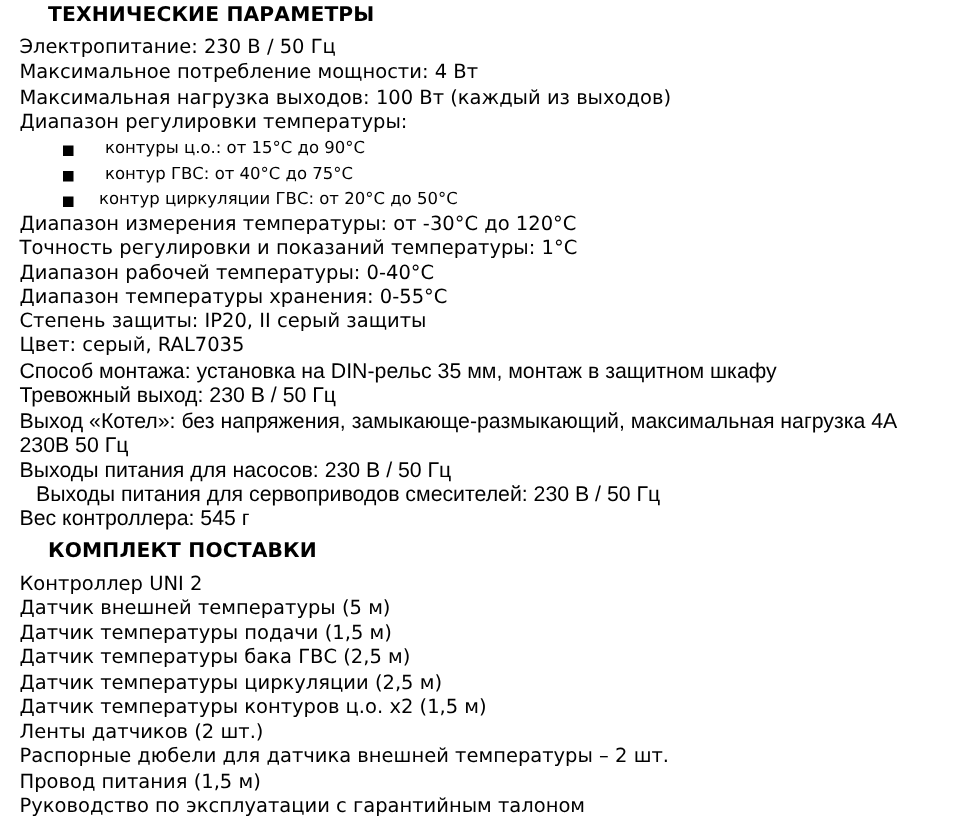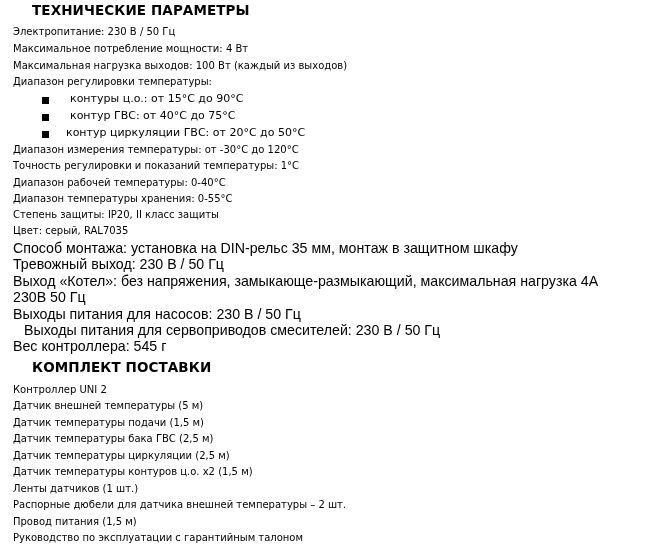--- a/index.html
+++ b/index.html
@@ -20,21 +20,21 @@
       left: 32px;
       font-family: "DejaVu Sans", sans-serif;
       font-weight: bold;
       font-size: 13.5px;
       letter-spacing: 0.1px;
       white-space: nowrap;
     }
     .line {
       position: absolute;
       left: 13px;
-      font-size: 10px;
+      font-size: 13px;
       line-height: 16px;
       white-space: nowrap;
       font-family: "DejaVu Sans", sans-serif;
     }
     .line.narrow {
       font-family: "Liberation Sans", sans-serif;
       font-size: 14.2px;
     }
     .bullet {
       position: absolute;
@@ -70,38 +70,38 @@
     <span class="bullet-text" style="left:70px; top:108px;">контур ГВС: от 40°C до 75°C</span>
 
     <span class="bullet" style="top:131px;"></span>
     <span class="bullet-text" style="left:66px; top:125px;">контур циркуляции ГВС: от 20°C до 50°C</span>
   </div>
 
   <div class="line" style="top:142px;">Диапазон измерения температуры: от -30°C до 120°C</div>
   <div class="line" style="top:158px;">Точность регулировки и показаний температуры: 1°C</div>
   <div class="line" style="top:175px;">Диапазон рабочей температуры: 0-40°C</div>
   <div class="line" style="top:191px;">Диапазон температуры хранения: 0-55°C</div>
-  <div class="line" style="top:207px;">Степень защиты: IP20, II класс защиты</div>
+  <div class="line" style="top:207px;">Степень защиты: IP20, II серый защиты</div>
   <div class="line" style="top:223px;">Цвет: серый, RAL7035</div>
 
   <div class="line narrow" style="top:240px;">Способ монтажа: установка на DIN-рельс 35 мм, монтаж в защитном шкафу</div>
   <div class="line narrow" style="top:256px;">Тревожный выход: 230 В / 50 Гц</div>
   <div class="line narrow" style="top:273px;text-align:right;">Выход «Котел»: без напряжения, замыкающе-размыкающий, максимальная нагрузка 4А</div>
   <div class="line narrow" style="top:289px;">230В 50 Гц</div>
   <div class="line narrow" style="top:306px;">Выходы питания для насосов: 230 В / 50 Гц</div>
   <div class="line narrow" style="top:322px;margin-left:11px;">Выходы питания для сервоприводов смесителей: 230 В / 50 Гц</div>
   <div class="line narrow" style="top:338px;">Вес контроллера: 545 г</div>
 </div>
 
 <div>
   <div class="heading" style="top:359px;">КОМПЛЕКТ ПОСТАВКИ</div>
 
   <div class="line" style="top:382px;">Контроллер UNI 2</div>
   <div class="line" style="top:398px;">Датчик внешней температуры (5 м)</div>
   <div class="line" style="top:415px;">Датчик температуры подачи (1,5 м)</div>
   <div class="line" style="top:431px;">Датчик температуры бака ГВС (2,5 м)</div>
   <div class="line" style="top:448px;">Датчик температуры циркуляции (2,5 м)</div>
   <div class="line" style="top:464px;">Датчик температуры контуров ц.о. х2 (1,5 м)</div>
-  <div class="line" style="top:481px;">Ленты датчиков (1 шт.)</div>
+  <div class="line" style="top:481px;">Ленты датчиков (2 шт.)</div>
   <div class="line" style="top:497px;">Распорные дюбели для датчика внешней температуры – 2 шт.</div>
   <div class="line" style="top:514px;">Провод питания (1,5 м)</div>
   <div class="line" style="top:530px;">Руководство по эксплуатации с гарантийным талоном</div>
 </div>
 
 </body></html>

